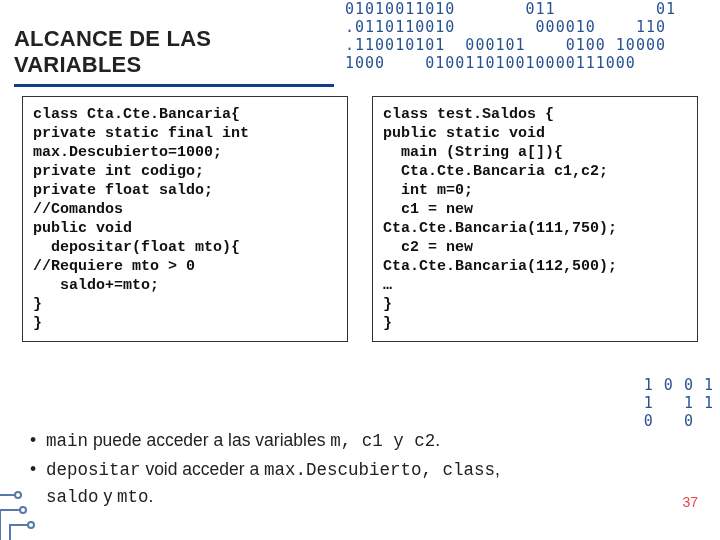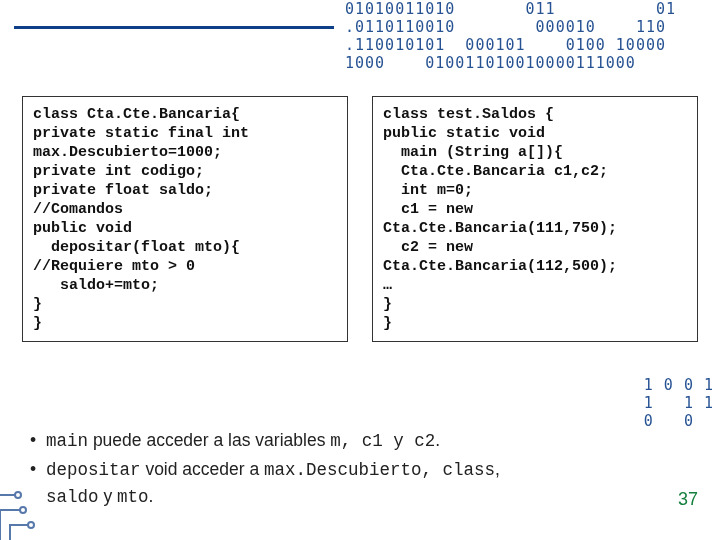--- a/index.html
+++ b/index.html
@@ -9,38 +9,39 @@
   .title-wrap{position:absolute;top:26px;left:14px;width:320px}
   .title{font-size:22px;font-weight:700;color:#222;margin:0 0 6px 0;letter-spacing:.2px}
   .title-rule{height:3px;background:#0f3f87;width:100%}
   .code-row{position:absolute;top:96px;left:22px;right:22px;display:flex;gap:24px}
   .code-box{flex:1;border:1px solid #333;padding:8px 10px;background:rgba(255,255,255,.85)}
   .code-box pre{margin:0;font-family:"Courier New",Consolas,monospace;font-size:15px;line-height:19px;font-weight:700;white-space:pre-wrap;color:#111}
   .bullets{position:absolute;left:30px;right:30px;bottom:28px;font-size:17.5px;color:#222;line-height:26px}
   .bullets .b{display:flex;margin-bottom:2px}
   .bullets .dot{width:16px;flex:none}
   code.inline{font-family:"Courier New",Consolas,monospace;font-weight:400}
-  .pagenum{position:absolute;right:22px;bottom:30px;color:#15803d;font-size:18px}
+  .pagenum{position:absolute;right:22px;bottom:30px;color:#ef4444;font-size:14px}
   .circuit{position:absolute;left:-10px;bottom:-10px;width:80px;height:80px;opacity:.7;pointer-events:none}
   .circuit svg{stroke:#0f3f87;fill:none;stroke-width:2}
 </style>
 </head>
 <body>
 
 <div class="slide">
 
   <div class="bg-binary">01010011010       011          01
 .0110110010        000010    110    
 .110010101  000101    0100 10000
 1000    010011010010000111000 </div>
   <div class="bg-binary-bottom">1 0 0 1
 1   1 1
 0   0</div>
 
   <div class="title-wrap">
+    <div class="title">ALCANCE DE LAS VARIABLES</div>
     <div class="title-rule"></div>
   </div>
 
   <div class="code-row">
     <div class="code-box">
       <pre>class Cta.Cte.Bancaria{
 private static final int
 max.Descubierto=1000;
 private int codigo;
 private float saldo;

